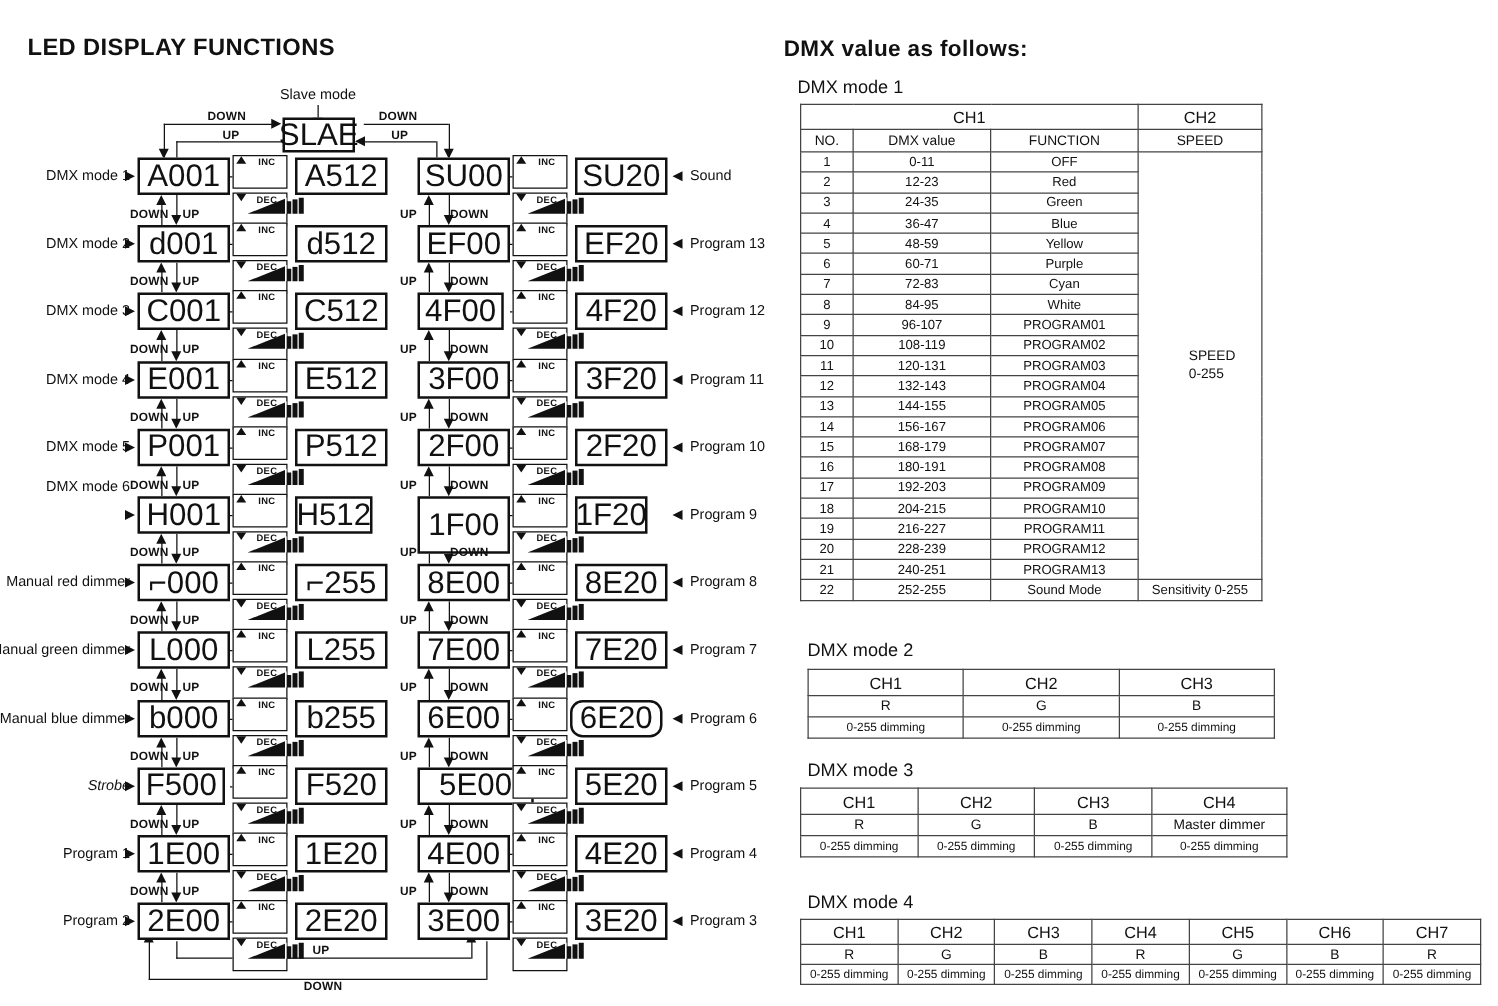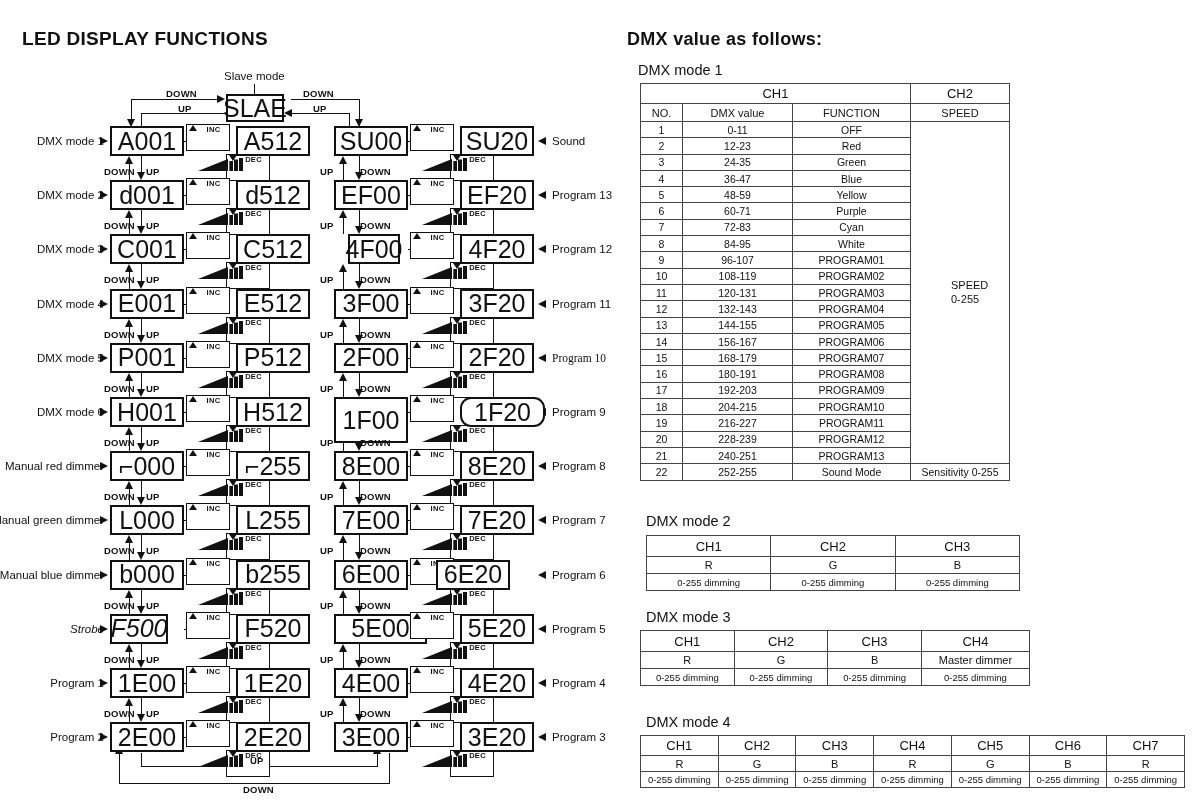--- a/index.html
+++ b/index.html
@@ -62,21 +62,21 @@
     background:#fff;
     display:flex; align-items:flex-start; gap:4px;
     padding-left:2px;
     font-size:7.5px; font-weight:bold;
     letter-spacing:.3px;
   }
   .pad .tri { width:0;height:0;flex:none; }
   .pad.inc .tri { border-left:4px solid transparent;border-right:4px solid transparent;border-bottom:6px solid #111; }
   .pad.dec .tri { border-left:4px solid transparent;border-right:4px solid transparent;border-top:6px solid #111; }
   .pad .txt { flex:1; text-align:center; padding-right:3px; }
-  .pad.dec { margin-top:3px;margin-left:40px; }
+  .pad.dec { margin-top:3px; }
 
   
   .ramp { position:absolute; width:46px; height:14px; z-index:4; }
 
   
   .hline { position:absolute; height:0; border-top:1.6px solid #111; z-index:2; }
   .vline { position:absolute; width:0; border-left:1.6px solid #111; z-index:2; }
   .arr { position:absolute; width:0;height:0; z-index:3; }
   .arr.up   { border-left:4.5px solid transparent;border-right:4.5px solid transparent;border-bottom:8px solid #111; }
   .arr.down { border-left:4.5px solid transparent;border-right:4.5px solid transparent;border-top:8px solid #111; }
@@ -281,42 +281,42 @@
         <rect x="41" y="0" width="4" height="13" fill="#111"></rect>
         <rect x="30.5" y="0" width="0.8" height="13" fill="#fff"></rect>
       </svg></div>
     <div class="lcd" style="left:236px; top:342.8px; width:74px; height:30px;">P512</div>
     <div class="vline" style="left:141px; top:372.8px; height:18.19999999999999px;"></div>
     <div class="arr down" style="left:137px; top:389px;"></div>
     <div class="vline" style="left:129px; top:378.8px; height:18.19999999999999px;"></div>
     <div class="arr up" style="left:125px; top:372.8px;"></div>
     <div class="arrowlbl" style="left:104px; top:382.8px;">DOWN</div>
     <div class="arrowlbl" style="left:146px; top:382.8px;">UP</div>
-    <div class="sidelabel" style="left:104px; top:406px; transform:translateX(-100%);padding-left:38px;">DMX mode 6</div>
+    <div class="sidelabel" style="left:104px; top:384px; transform:translateX(-100%);padding-left:38px;">DMX mode 6</div>
     <div class="arr right" style="left:100px; top:408px;"></div>
     <div class="lcd" style="left:110px; top:397px; width:74px; height:30px;">H001</div>
     <div class="hline" style="left:184px; top:412px; width:26px;"></div>
     <div class="incdec" style="left:186px; top:395px;">
       <div class="pad inc">
         <span class="tri"></span>
         <span class="txt">INC</span>
       </div>
       <div class="pad dec">
         <span class="tri"></span>
         <span class="txt">DEC</span>
       </div>
     </div>
     <div class="ramp" style="left:198px; top:429px;"><svg width="46" height="14" viewBox="0 0 46 14">
         <polygon points="0,13 30,1 30,13" fill="#111"></polygon>
         <rect x="31" y="3" width="4" height="10" fill="#111"></rect>
         <rect x="36" y="1.5" width="4" height="11.5" fill="#111"></rect>
         <rect x="41" y="0" width="4" height="13" fill="#111"></rect>
         <rect x="30.5" y="0" width="0.8" height="13" fill="#fff"></rect>
       </svg></div>
-    <div class="lcd" style="left:236px; top:397px; width:74px; height:30px;">H512</div>
+    <div class="lcd" style="left:236px; top:397px; width:62px; height:30px;">H512</div>
     <div class="vline" style="left:141px; top:427px; height:18.19999999999999px;"></div>
     <div class="arr down" style="left:137px; top:443.2px;"></div>
     <div class="vline" style="left:129px; top:433px; height:18.19999999999999px;"></div>
     <div class="arr up" style="left:125px; top:427px;"></div>
     <div class="arrowlbl" style="left:104px; top:437px;">DOWN</div>
     <div class="arrowlbl" style="left:146px; top:437px;">UP</div>
     <div class="sidelabel" style="left:104px; top:460.20000000000005px; transform:translateX(-100%);">Manual red dimmer</div>
     <div class="arr right" style="left:100px; top:462.20000000000005px;"></div>
     <div class="lcd" style="left:110px; top:451.20000000000005px; width:74px; height:30px;">⌐000</div>
     <div class="hline" style="left:184px; top:466.20000000000005px; width:26px;"></div>
@@ -395,21 +395,21 @@
       </svg></div>
     <div class="lcd" style="left:236px; top:559.6px; width:74px; height:30px;">b255</div>
     <div class="vline" style="left:141px; top:589.6px; height:18.200000000000045px;"></div>
     <div class="arr down" style="left:137px; top:605.8000000000001px;"></div>
     <div class="vline" style="left:129px; top:595.6px; height:18.200000000000045px;"></div>
     <div class="arr up" style="left:125px; top:589.6px;"></div>
     <div class="arrowlbl" style="left:104px; top:599.6px;">DOWN</div>
     <div class="arrowlbl" style="left:146px; top:599.6px;">UP</div>
     <div class="sidelabel" style="left:104px; top:622.8px; transform:translateX(-100%);font-style:italic;">Strobe</div>
     <div class="arr right" style="left:100px; top:624.8px;"></div>
-    <div class="lcd" style="left:110px; top:613.8px; width:58px; height:30px;font-style:italic;">F500</div>
+    <div class="lcd" style="left:110px; top:613.8px; width:70px; height:30px;">F500</div>
     <div class="hline" style="left:184px; top:628.8px; width:26px;"></div>
     <div class="incdec" style="left:186px; top:611.8px;">
       <div class="pad inc">
         <span class="tri"></span>
         <span class="txt">INC</span>
       </div>
       <div class="pad dec">
         <span class="tri"></span>
         <span class="txt">DEC</span>
       </div>
@@ -527,21 +527,21 @@
       </svg></div>
     <div class="lcd" style="left:460px; top:180.2px; width:74px; height:30px;text-align:right;">EF20</div>
     <div class="arr left" style="left:538px; top:191.2px;"></div>
     <div class="sidelabel" style="left:552px; top:189.2px;">Program 13</div>
     <div class="vline" style="left:359px; top:210.2px; height:18.19999999999999px;"></div>
     <div class="arr down" style="left:355px; top:226.39999999999998px;"></div>
     <div class="vline" style="left:343px; top:216.2px; height:18.19999999999999px;"></div>
     <div class="arr up" style="left:339px; top:210.2px;"></div>
     <div class="arrowlbl" style="left:320px; top:220.2px;">UP</div>
     <div class="arrowlbl" style="left:360px; top:220.2px;">DOWN</div>
-    <div class="lcd" style="left:348px; top:234.4px; width:52px; height:30px;">4F00</div>
+    <div class="lcd" style="left:334px; top:234.4px; width:69px; height:30px;">4F00</div>
     <div class="hline" style="left:408px; top:249.4px; width:26px;"></div>
     <div class="incdec" style="left:410px; top:232.4px;">
       <div class="pad inc">
         <span class="tri"></span>
         <span class="txt">INC</span>
       </div>
       <div class="pad dec">
         <span class="tri"></span>
         <span class="txt">DEC</span>
       </div>
@@ -604,21 +604,21 @@
     </div>
     <div class="ramp" style="left:422px; top:374.8px;"><svg width="46" height="14" viewBox="0 0 46 14">
         <polygon points="0,13 30,1 30,13" fill="#111"></polygon>
         <rect x="31" y="3" width="4" height="10" fill="#111"></rect>
         <rect x="36" y="1.5" width="4" height="11.5" fill="#111"></rect>
         <rect x="41" y="0" width="4" height="13" fill="#111"></rect>
         <rect x="30.5" y="0" width="0.8" height="13" fill="#fff"></rect>
       </svg></div>
     <div class="lcd" style="left:460px; top:342.8px; width:74px; height:30px;">2F20</div>
     <div class="arr left" style="left:538px; top:353.8px;"></div>
-    <div class="sidelabel" style="left:552px; top:351.8px;font-family:Liberation Serif, serif;">Program 10</div>
+    <div class="sidelabel" style="left:552px; top:351.8px;">Program 10</div>
     <div class="vline" style="left:359px; top:372.8px; height:18.19999999999999px;"></div>
     <div class="arr down" style="left:355px; top:389px;"></div>
     <div class="vline" style="left:343px; top:378.8px; height:18.19999999999999px;"></div>
     <div class="arr up" style="left:339px; top:372.8px;"></div>
     <div class="arrowlbl" style="left:320px; top:382.8px;">UP</div>
     <div class="arrowlbl" style="left:360px; top:382.8px;">DOWN</div>
     <div class="lcd" style="left:334px; top:397px; width:74px; height:46px;">1F00</div>
     <div class="hline" style="left:408px; top:412px; width:26px;"></div>
     <div class="incdec" style="left:410px; top:395px;">
       <div class="pad inc">
@@ -630,21 +630,21 @@
         <span class="txt">DEC</span>
       </div>
     </div>
     <div class="ramp" style="left:422px; top:429px;"><svg width="46" height="14" viewBox="0 0 46 14">
         <polygon points="0,13 30,1 30,13" fill="#111"></polygon>
         <rect x="31" y="3" width="4" height="10" fill="#111"></rect>
         <rect x="36" y="1.5" width="4" height="11.5" fill="#111"></rect>
         <rect x="41" y="0" width="4" height="13" fill="#111"></rect>
         <rect x="30.5" y="0" width="0.8" height="13" fill="#fff"></rect>
       </svg></div>
-    <div class="lcd" style="left:460px; top:397px; width:85px; height:30px;border-radius:11px;">1F20</div>
+    <div class="lcd" style="left:460px; top:397px; width:58px; height:30px;">1F20</div>
     <div class="arr left" style="left:538px; top:408px;"></div>
     <div class="sidelabel" style="left:552px; top:406px;">Program 9</div>
     <div class="vline" style="left:359px; top:427px; height:18.19999999999999px;"></div>
     <div class="arr down" style="left:355px; top:443.2px;"></div>
     <div class="vline" style="left:343px; top:433px; height:18.19999999999999px;"></div>
     <div class="arr up" style="left:339px; top:427px;"></div>
     <div class="arrowlbl" style="left:320px; top:437px;">UP</div>
     <div class="arrowlbl" style="left:360px; top:437px;">DOWN</div>
     <div class="lcd" style="left:334px; top:451.20000000000005px; width:74px; height:30px;">8E00</div>
     <div class="hline" style="left:408px; top:466.20000000000005px; width:26px;"></div>
@@ -714,21 +714,21 @@
         <span class="txt">DEC</span>
       </div>
     </div>
     <div class="ramp" style="left:422px; top:591.6px;"><svg width="46" height="14" viewBox="0 0 46 14">
         <polygon points="0,13 30,1 30,13" fill="#111"></polygon>
         <rect x="31" y="3" width="4" height="10" fill="#111"></rect>
         <rect x="36" y="1.5" width="4" height="11.5" fill="#111"></rect>
         <rect x="41" y="0" width="4" height="13" fill="#111"></rect>
         <rect x="30.5" y="0" width="0.8" height="13" fill="#fff"></rect>
       </svg></div>
-    <div class="lcd" style="left:436px; top:559.6px; width:74px; height:30px;">6E20</div>
+    <div class="lcd" style="left:456px; top:559.6px; width:74px; height:30px;border-radius:10px;">6E20</div>
     <div class="arr left" style="left:538px; top:570.6px;"></div>
     <div class="sidelabel" style="left:552px; top:568.6px;">Program 6</div>
     <div class="vline" style="left:359px; top:589.6px; height:18.200000000000045px;"></div>
     <div class="arr down" style="left:355px; top:605.8000000000001px;"></div>
     <div class="vline" style="left:343px; top:595.6px; height:18.200000000000045px;"></div>
     <div class="arr up" style="left:339px; top:589.6px;"></div>
     <div class="arrowlbl" style="left:320px; top:599.6px;">UP</div>
     <div class="arrowlbl" style="left:360px; top:599.6px;">DOWN</div>
     <div class="lcd" style="left:334px; top:613.8px; width:93px; height:30px;">5E00</div>
     <div class="hline" style="left:408px; top:628.8px; width:26px;"></div>

